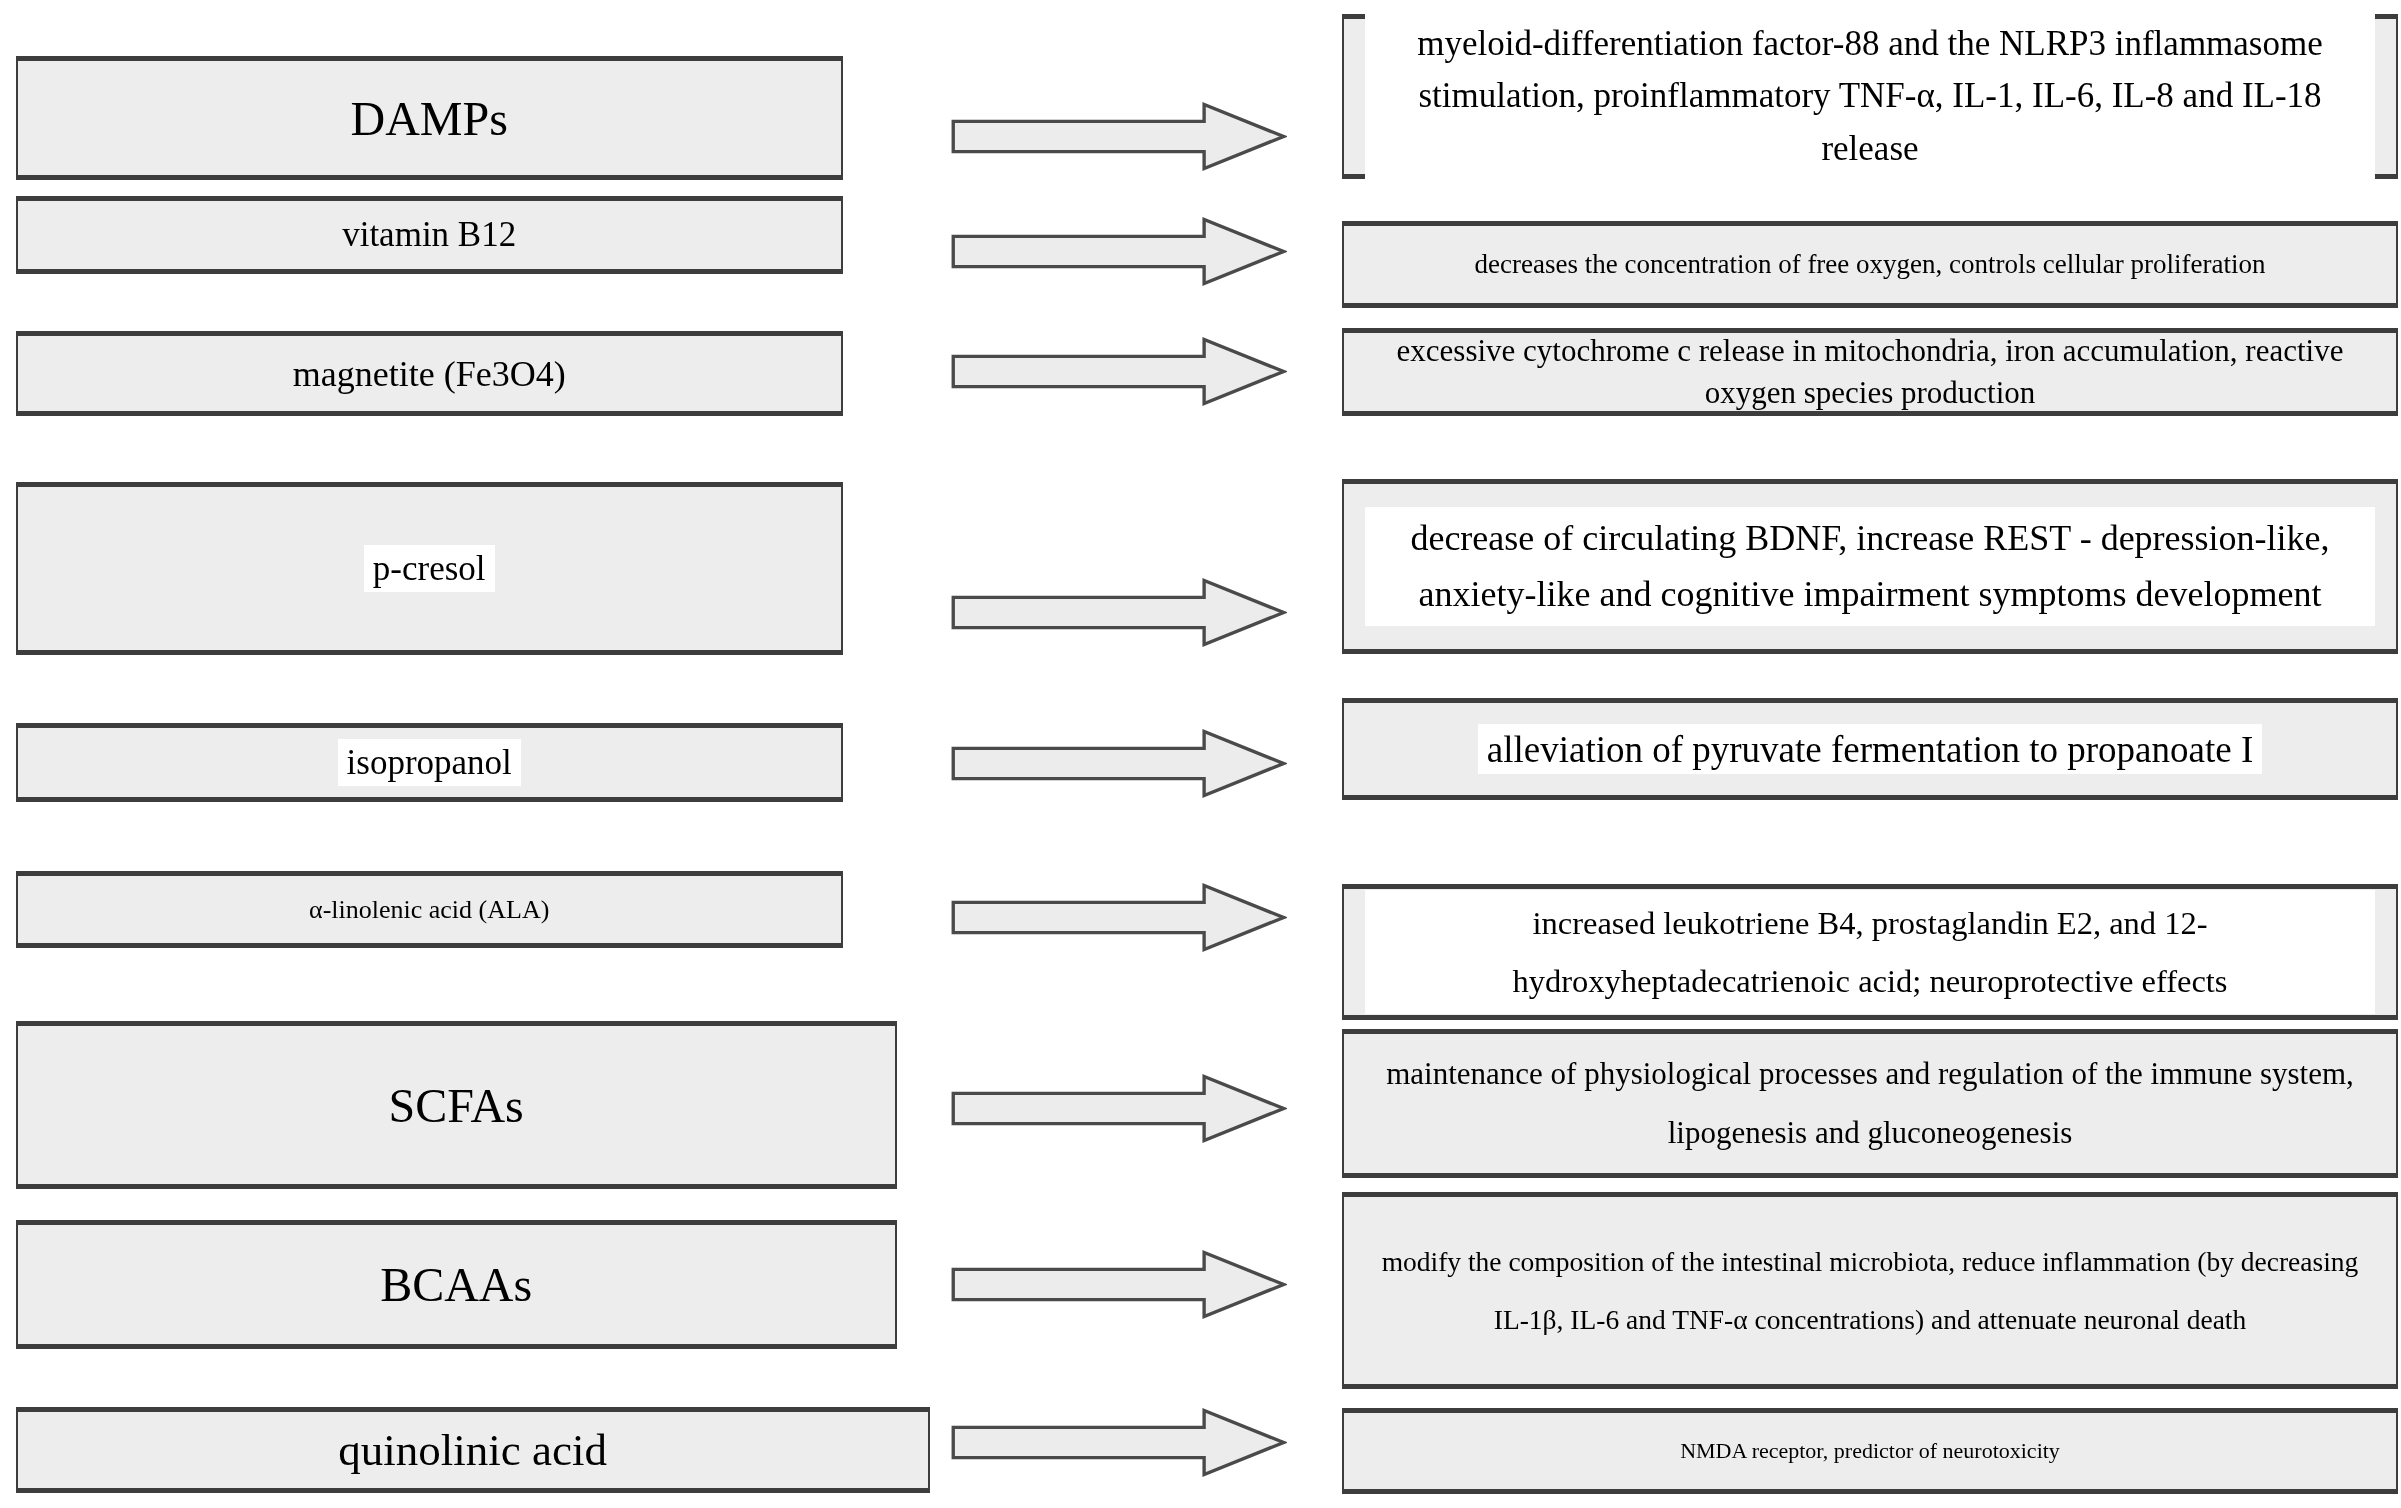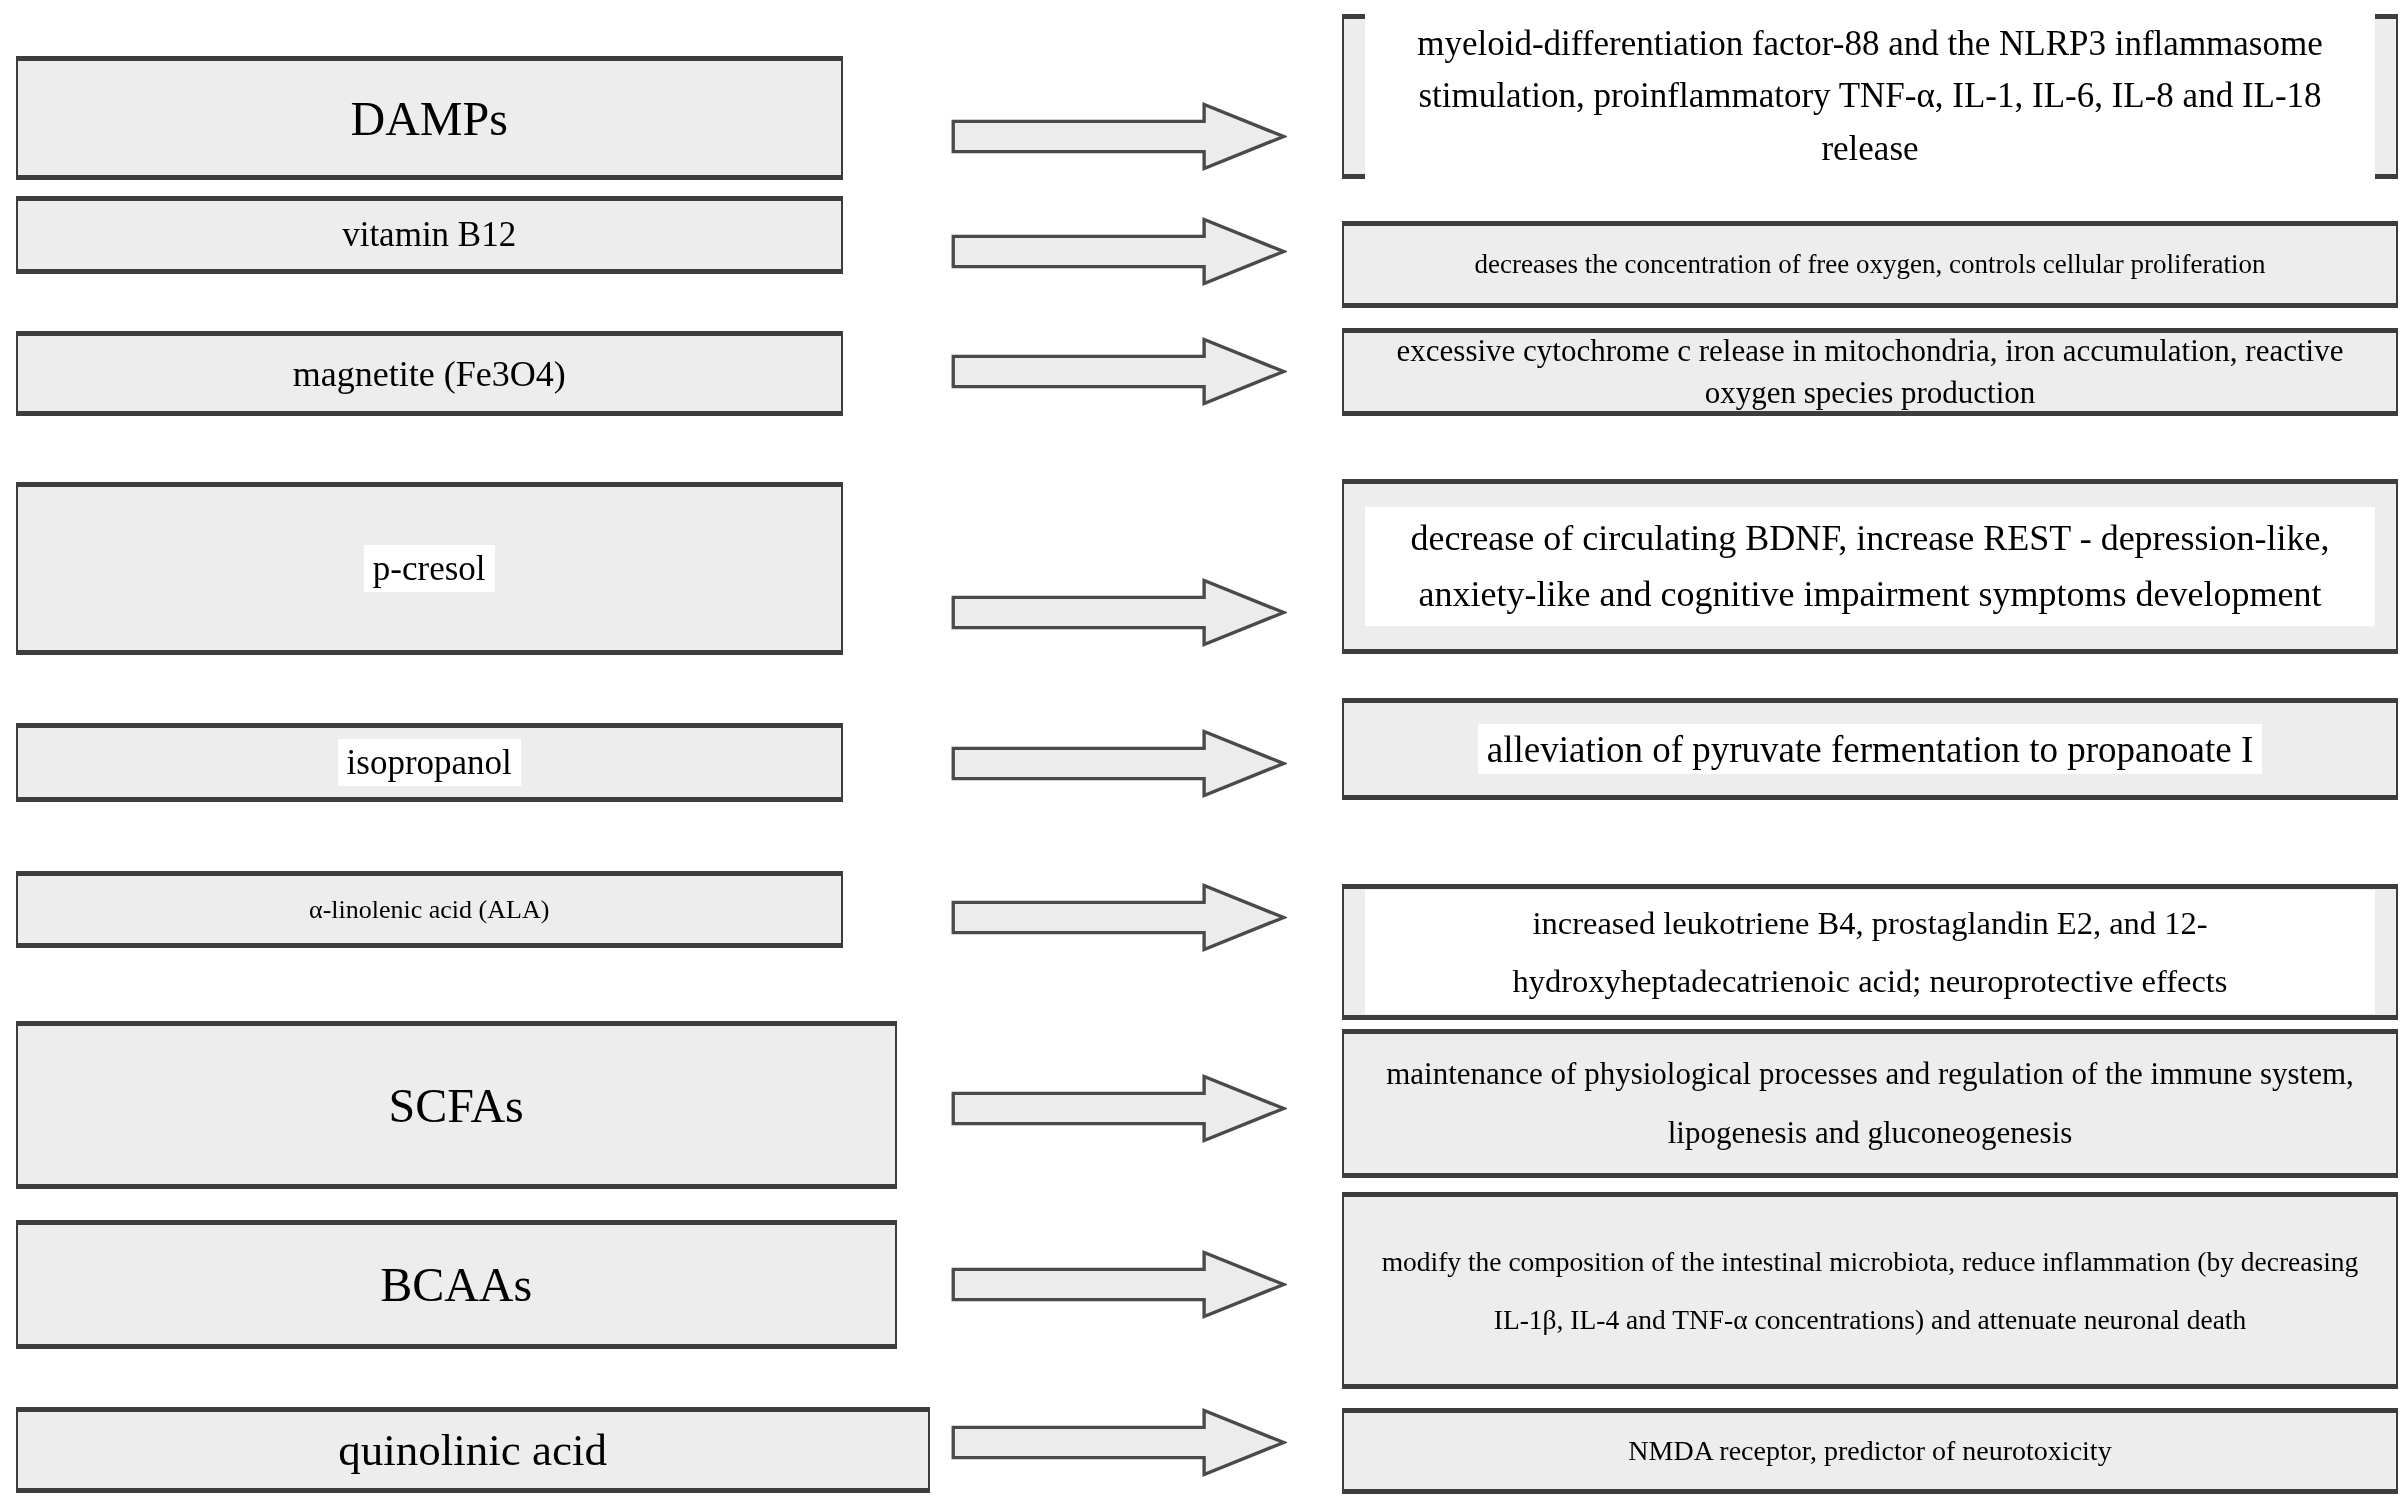--- a/index.html
+++ b/index.html
@@ -63,21 +63,21 @@
   
   .r7-left  { top: 1021px; height: 168px; width: 881px; font-size: 48px; align-items: center; }
   .r7-right { top: 1029px; height: 149px; font-size: 31px; line-height: 1.9; }
   .r7-arrow { top: 1072px; }
   
   .r8-left  { top: 1220px; height: 129px; width: 881px; font-size: 48px; }
   .r8-right { top: 1192px; height: 197px; font-size: 27.5px; line-height: 2.1; }
   .r8-arrow { top: 1248px; }
   
   .r9-left  { top: 1407px; height: 86px; width: 914px; font-size: 45px; }
-  .r9-right { top: 1408px; height: 86px; font-size: 28px; }
+  .r9-right { top: 1408px; height: 86px; font-size: 22px; }
   .r9-arrow { top: 1406px; }
 </style>
 </head>
 <body>
 
 <div class="canvas">
 
   <div class="row">
     <div class="box left r1-left">
       <span class="txt">DAMPs</span>
@@ -179,21 +179,21 @@
   <div class="row">
     <div class="box left r8-left">
       <span class="txt">BCAAs</span>
     </div>
     <div class="arrow r8-arrow">
       <svg viewBox="0 0 600 130" preserveAspectRatio="none">
           <polygon points="4,38 452,38 452,8 594,65 452,122 452,92 4,92" style="fill:var(--arrow-fill,#ececec);stroke:var(--arrow-border,#4a4a4a);stroke-width:6"></polygon>
         </svg>
     </div>
     <div class="box right r8-right">
-      <span class="txt">modify the composition of the intestinal microbiota, reduce inflammation (by decreasing IL-1β, IL-4 and TNF-α concentrations) and attenuate neuronal death</span>
+      <span class="txt">modify the composition of the intestinal microbiota, reduce inflammation (by decreasing IL-1β, IL-6 and TNF-α concentrations) and attenuate neuronal death</span>
     </div>
   </div>
 
   <div class="row">
     <div class="box left r9-left">
       <span class="txt">quinolinic acid</span>
     </div>
     <div class="arrow r9-arrow">
       <svg viewBox="0 0 600 130" preserveAspectRatio="none">
           <polygon points="4,38 452,38 452,8 594,65 452,122 452,92 4,92" style="fill:var(--arrow-fill,#ececec);stroke:var(--arrow-border,#4a4a4a);stroke-width:6"></polygon>

